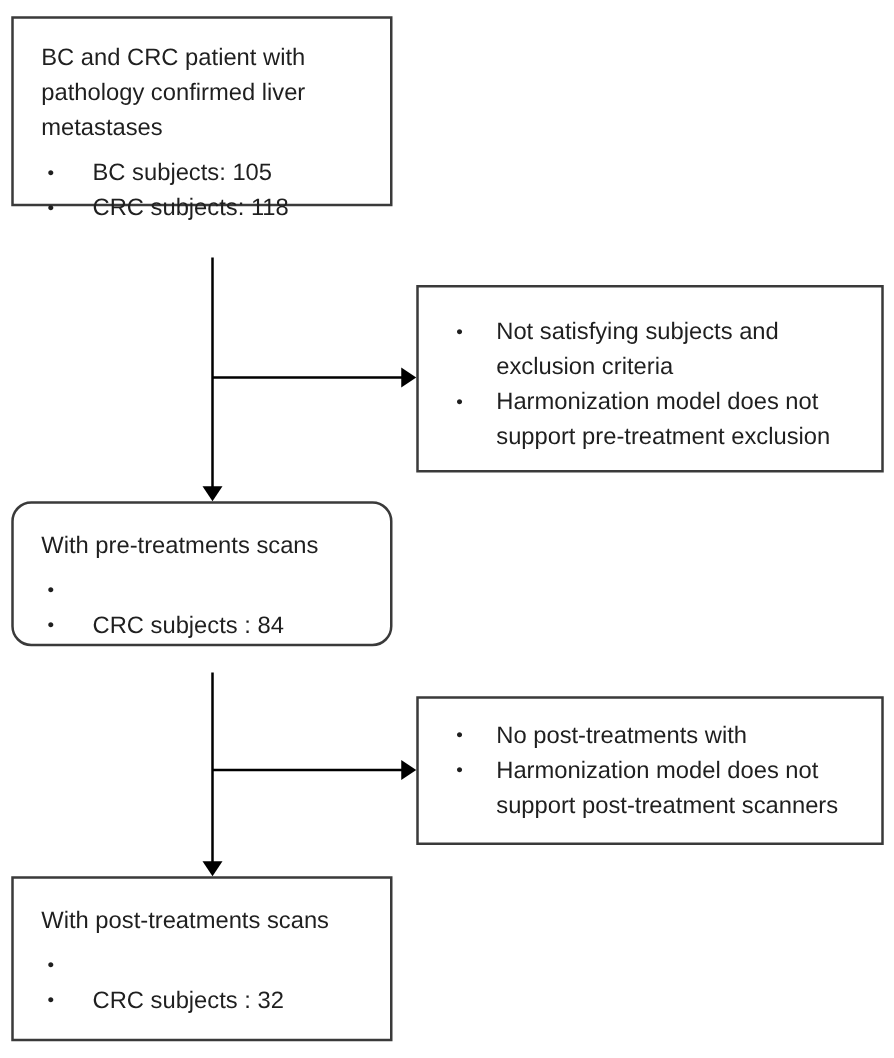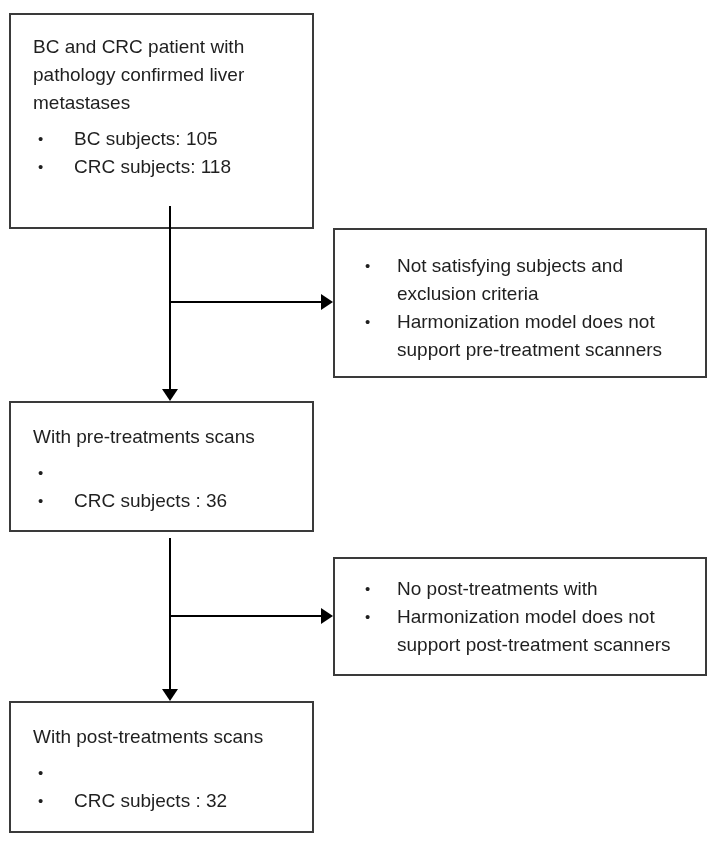--- a/index.html
+++ b/index.html
@@ -19,22 +19,22 @@
     overflow: hidden;
   }
   .flow-box {
     position: absolute;
     background: #ffffff;
     border: 2px solid #3a3a3a;
     box-sizing: border-box;
   }
   .main-box   { left: 9px;  width: 305px; }
   .side-box   { left: 333px; width: 374px; }
-  #box1 { top: 13px;  height: 216px; padding: 18px 10px 0 22px; }
-  #box2 { top: 401px; height: 131px; padding: 20px 10px 0 22px; }
+  #box1 { top: 13px;  height: 152px; padding: 18px 10px 0 22px; }
+  #box2 { top: 401px; height: 116px; padding: 20px 10px 0 22px; border-radius: 16px; }
   #box3 { top: 701px; height: 132px; padding: 20px 10px 0 22px; }
   #excl1 { top: 228px; height: 150px; padding: 22px 8px 0 30px; }
   #excl2 { top: 557px; height: 119px; padding: 16px 8px 0 30px; }
 
   .box-title { max-width: 240px; }
   .bullets { margin-top: 8px; padding-left: 5px; }
   .side-box .bullets { margin-top: 0; padding-left: 0; }
   .bullet-row { display: flex; align-items: flex-start; }
   .bullet-dot { width: 36px; flex: 0 0 36px; font-size: 15px; }
   .side-box .bullet-dot { width: 32px; flex: 0 0 32px; }
@@ -79,34 +79,34 @@
   </div>
 
   <div class="flow-box side-box" id="excl1">
     <div class="bullets">
       <div class="bullet-row">
         <span class="bullet-dot">•</span>
         <span class="bullet-text">Not satisfying subjects and exclusion criteria</span>
       </div>
       <div class="bullet-row">
         <span class="bullet-dot">•</span>
-        <span class="bullet-text">Harmonization model does not support pre-treatment scanners</span>
+        <span class="bullet-text">Harmonization model does not support pre-treatment exclusion</span>
       </div>
     </div>
   </div>
 
   <div class="flow-box main-box" id="box2">
     <div class="box-title">With pre-treatments scans</div>
     <div class="bullets">
       <div class="bullet-row">
         <span class="bullet-dot">•</span>
       </div>
       <div class="bullet-row">
         <span class="bullet-dot">•</span>
-        <span class="bullet-text">CRC subjects : 36</span>
+        <span class="bullet-text">CRC subjects : 84</span>
       </div>
     </div>
   </div>
 
   <div class="flow-box side-box" id="excl2">
     <div class="bullets">
       <div class="bullet-row">
         <span class="bullet-dot">•</span>
         <span class="bullet-text">No post-treatments with</span>
       </div>

